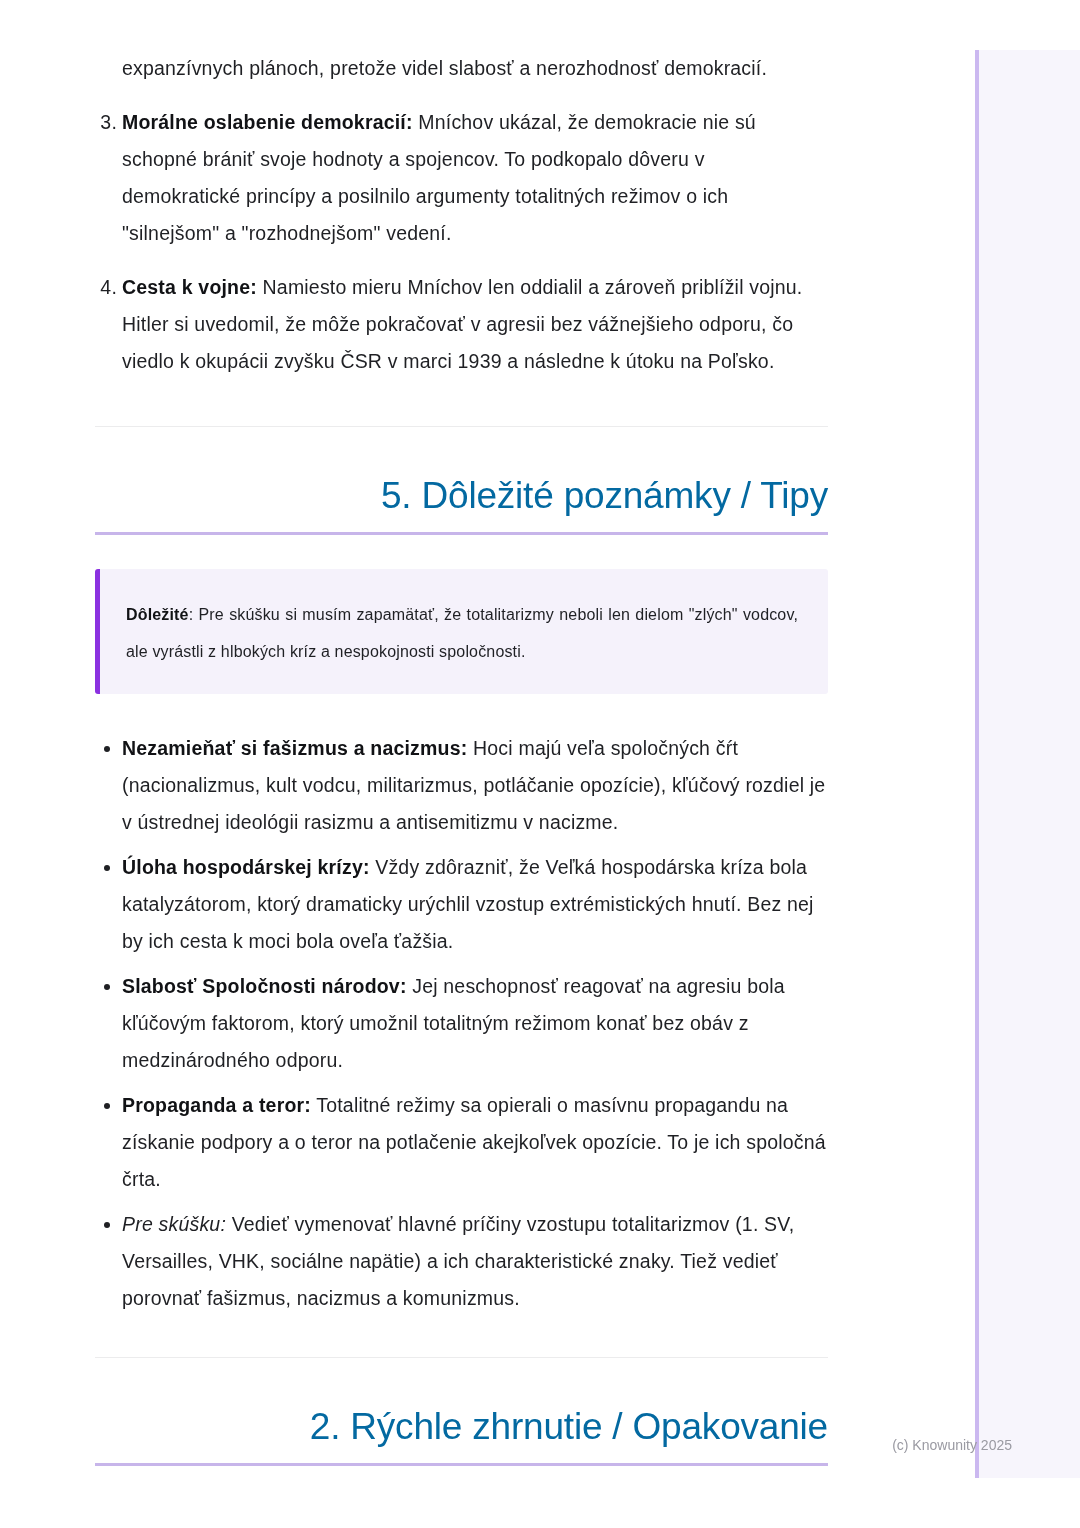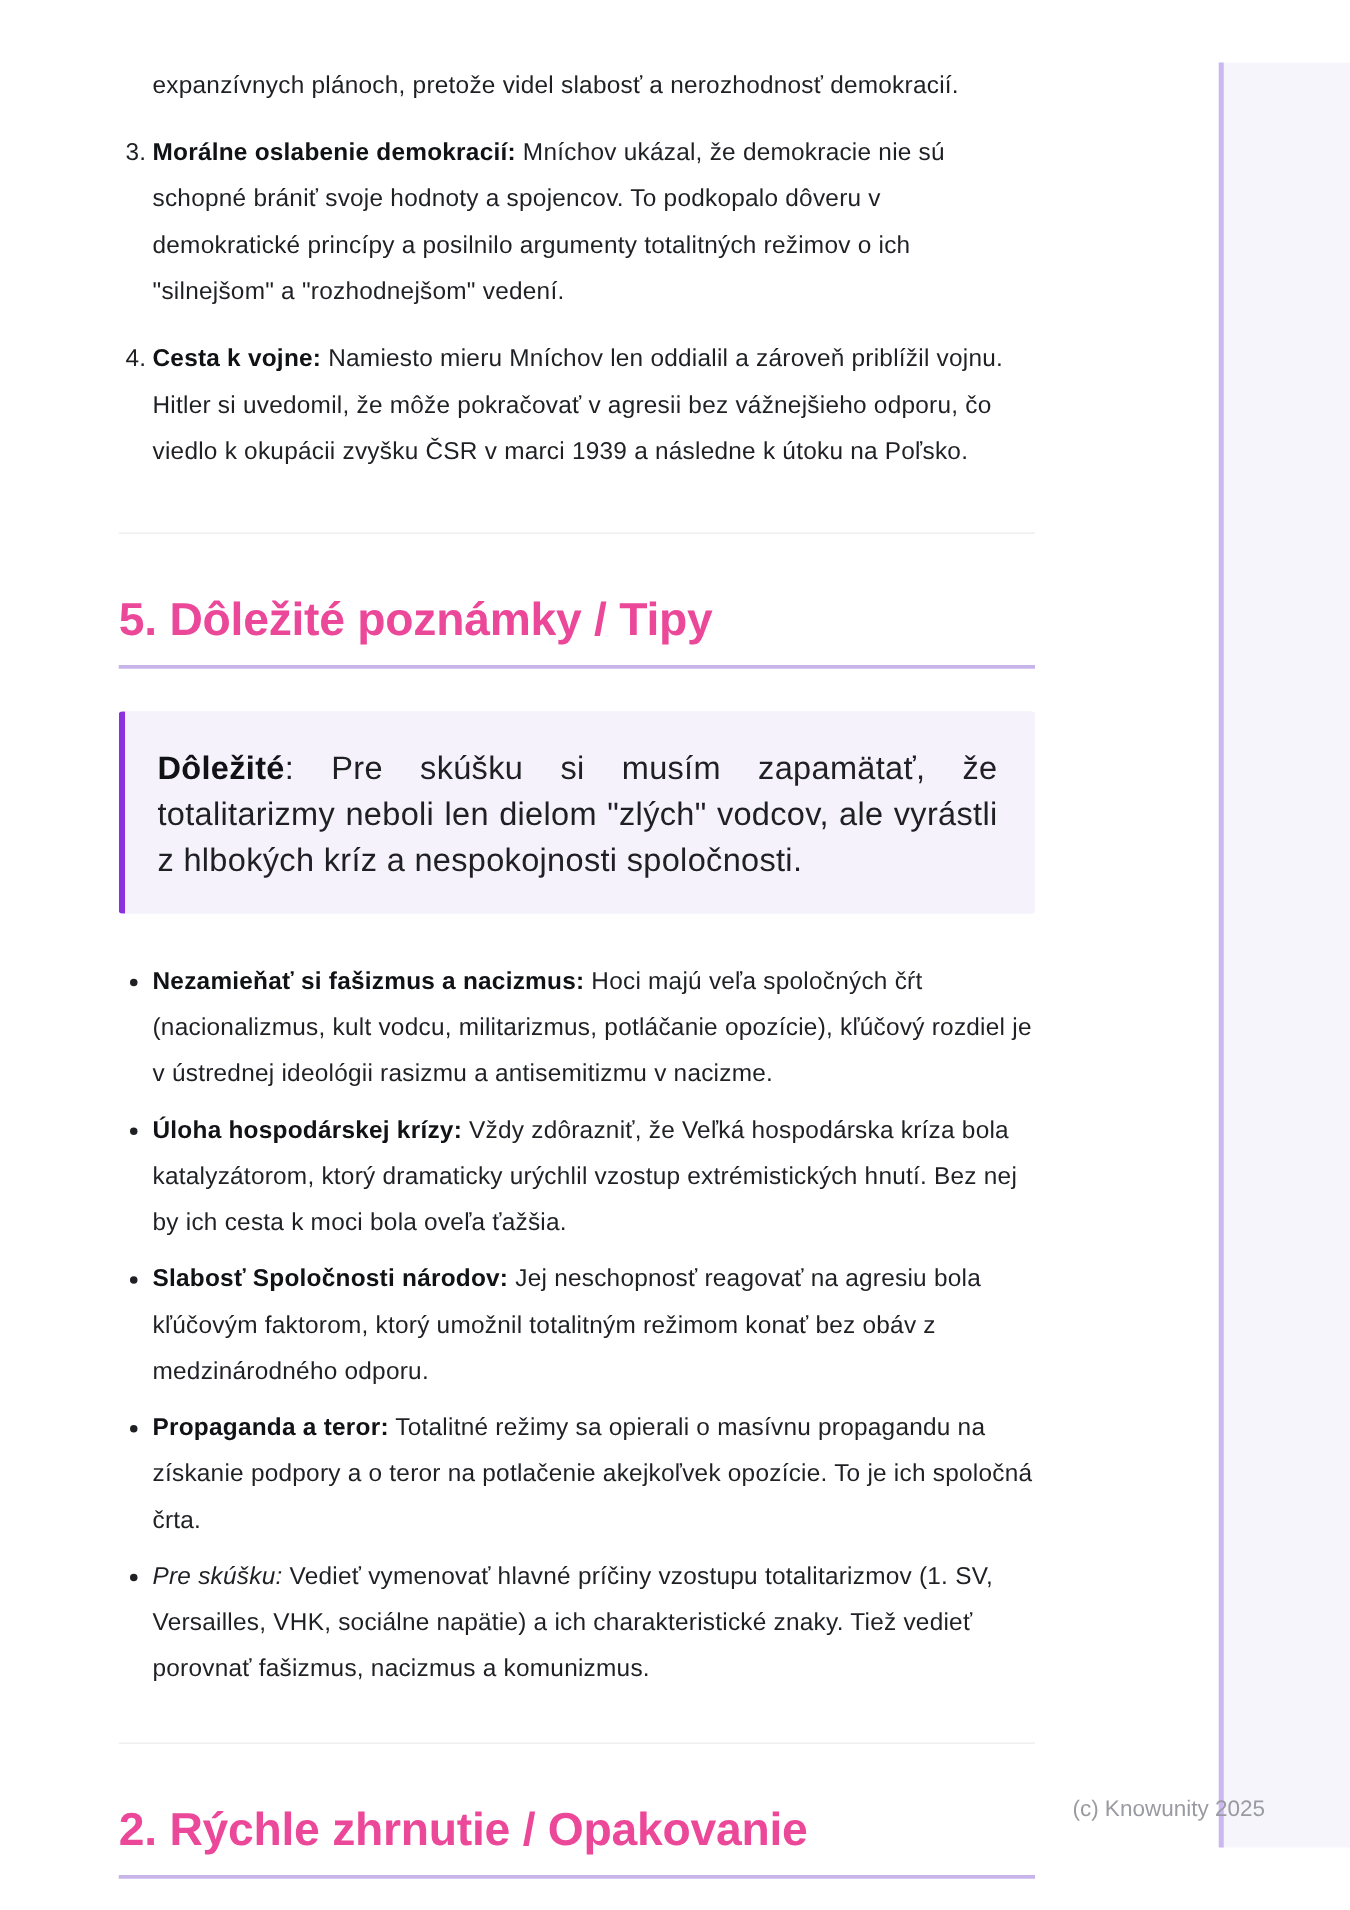--- a/index.html
+++ b/index.html
@@ -115,53 +115,54 @@
     background: #ececed;
     border: 0;
     margin: 0;
     width: 733px;
   }
 
   
   h2.section-title {
     font-size: 37px;
     line-height: 46px;
-    font-weight: 700;
-    color: #ec4899;
+    font-weight: 400;
+    color: #0369a1;
     margin: 0;
     letter-spacing: -0.2px;
+    text-align: right;
   }
   .title-underline {
     height: 3px;
     background: #c7b5ea;
     width: 733px;
     margin-top: 13px;
   }
 
   
   .callout {
     background: #f5f2fb;
     border-left: 5px solid #8b31e0;
     border-radius: 3px;
     padding: 27px 30px 24px 26px;
     box-sizing: border-box;
     width: 733px;
   }
   .callout p {
     text-align: justify;
-    font-size: 26px;
+    font-size: 16px;
     line-height: 37px;
   }
 
   
   .watermark {
     position: absolute;
     right: 68px;
     top: 1437px;
-    font-size: 18px;
+    font-size: 14px;
     color: #9a9aa2;
     font-family: "Liberation Sans", sans-serif;
     white-space: nowrap;
   }
 
   .sp-36 { height: 36px; }
   .sp-46 { height: 46px; }
   .sp-34 { height: 34px; }
   .sp-40 { height: 40px; }
 </style>

